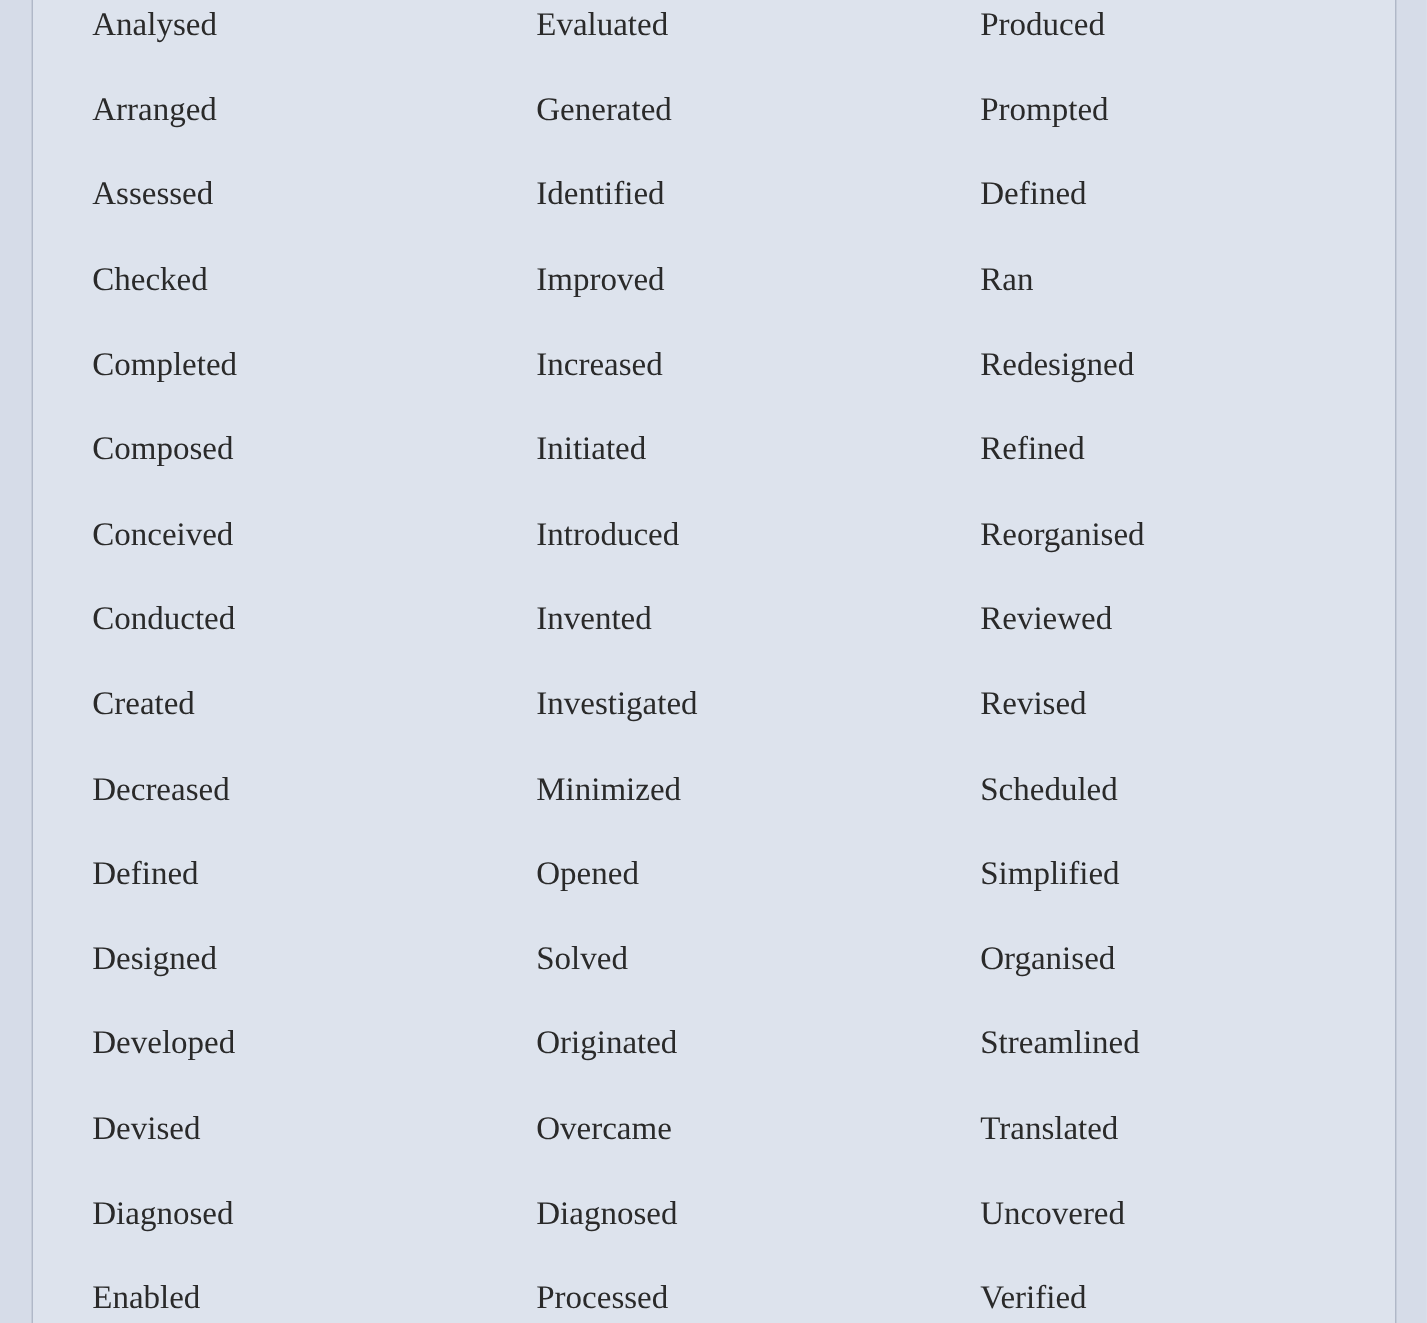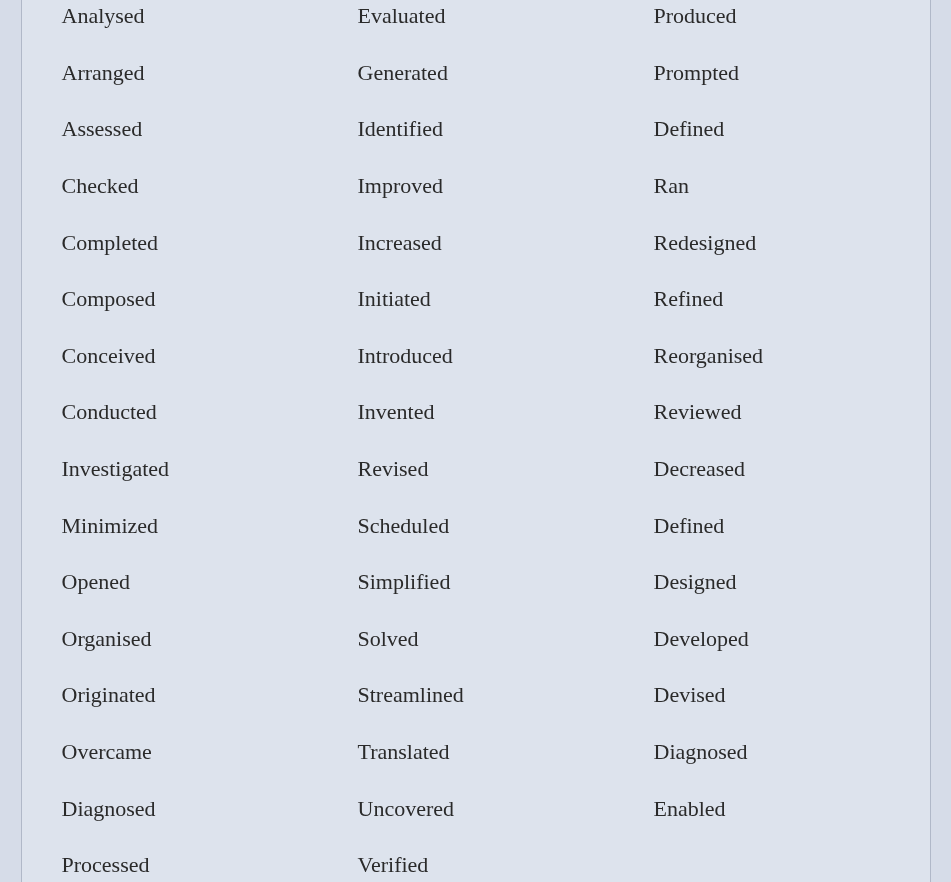--- a/index.html
+++ b/index.html
@@ -62,31 +62,32 @@
       <div class="word-cell">Redesigned</div>
       <div class="word-cell">Composed</div>
       <div class="word-cell">Initiated</div>
       <div class="word-cell">Refined</div>
       <div class="word-cell">Conceived</div>
       <div class="word-cell">Introduced</div>
       <div class="word-cell">Reorganised</div>
       <div class="word-cell">Conducted</div>
       <div class="word-cell">Invented</div>
       <div class="word-cell">Reviewed</div>
+      <div class="word-cell">Created</div>
       <div class="word-cell">Investigated</div>
       <div class="word-cell">Revised</div>
       <div class="word-cell">Decreased</div>
       <div class="word-cell">Minimized</div>
       <div class="word-cell">Scheduled</div>
       <div class="word-cell">Defined</div>
       <div class="word-cell">Opened</div>
       <div class="word-cell">Simplified</div>
       <div class="word-cell">Designed</div>
+      <div class="word-cell">Solved</div>
       <div class="word-cell">Organised</div>
-      <div class="word-cell">Solved</div>
       <div class="word-cell">Developed</div>
       <div class="word-cell">Originated</div>
       <div class="word-cell">Streamlined</div>
       <div class="word-cell">Devised</div>
       <div class="word-cell">Overcame</div>
       <div class="word-cell">Translated</div>
       <div class="word-cell">Diagnosed</div>
       <div class="word-cell">Diagnosed</div>
       <div class="word-cell">Uncovered</div>
       <div class="word-cell">Enabled</div>

